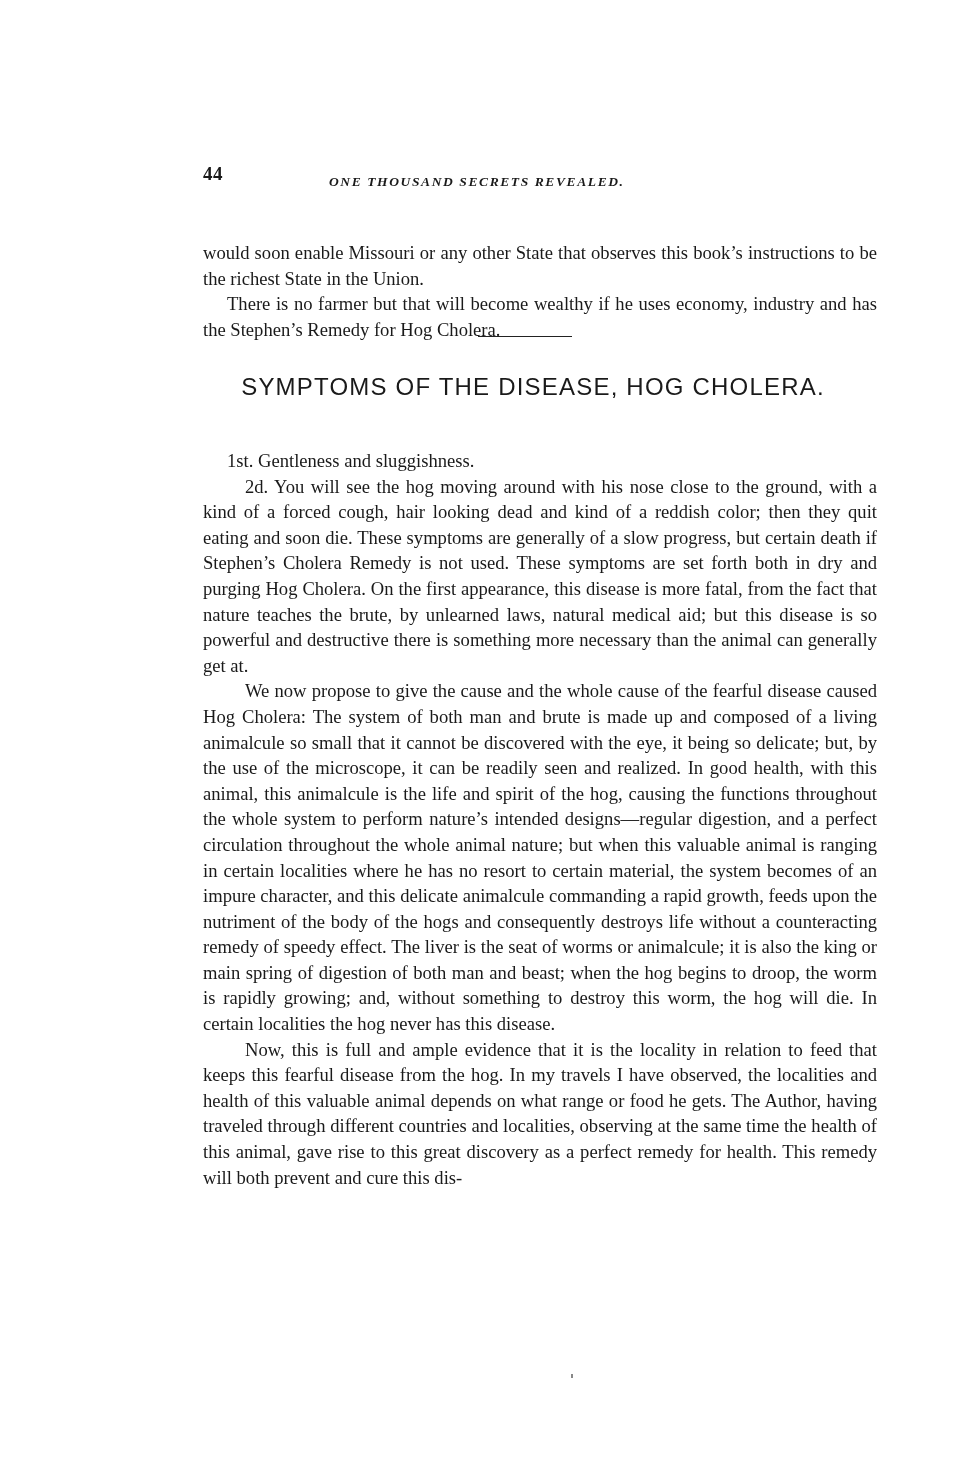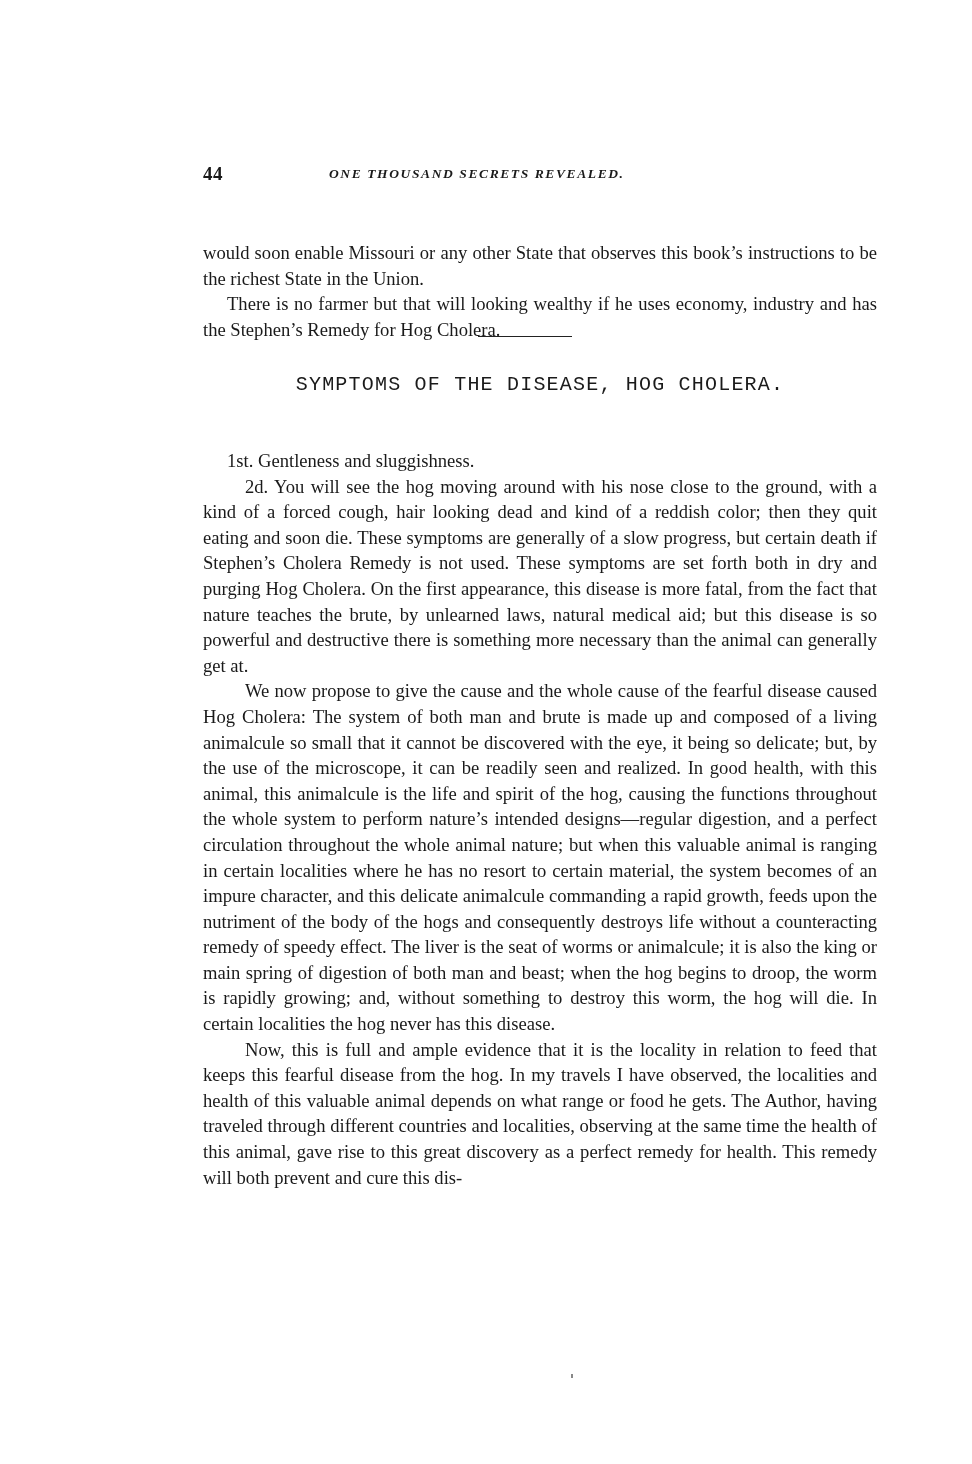--- a/index.html
+++ b/index.html
@@ -33,21 +33,21 @@
       left: 0;
       top: 0;
       font-family: "Liberation Serif", serif;
       font-weight: bold;
       font-size: 19px;
       letter-spacing: 0.5px;
     }
     .running-title {
       position: absolute;
       left: 126px;
-      top: 3px;
+      top: 11px;
       font-family: "Liberation Serif", serif;
       font-weight: bold;
       font-size: 13.5px;
       letter-spacing: 1.6px;
       font-style: italic;
     }
     .text-block {
       position: absolute;
       left: 203px;
       width: 674px;
@@ -67,27 +67,27 @@
     .rule {
       position: absolute;
       left: 478px;
       top: 336px;
       width: 94px;
       height: 0;
       border-top: 1.5px solid #222;
     }
     .section-heading {
       position: absolute;
-      left: 203px;
+      left: 196px;
       width: 674px;
       top: 373px;
       text-align: center;
-      font-size: 20px;
+      font-size: 24px;
       letter-spacing: 1.2px;
-      font-family: Liberation Mono, monospace;
+      font-family: Liberation Sans, sans-serif;
     }
     .block-main { top: 413px; }
     .speck {
       position: absolute;
       left: 571px;
       top: 1374px;
       width: 2px;
       height: 4px;
       background: #888;
     }
@@ -97,21 +97,21 @@
 
 <div class="page">
 
   <div class="running-head">
     <span class="page-number">44</span>
     <span class="running-title">ONE THOUSAND SECRETS REVEALED.</span>
   </div>
 
   <div class="text-block block-top">
     <p>would soon enable Missouri or any other State that observes this book’s instructions to be the richest State in the Union.</p>
-    <p class="indent">There is no farmer but that will looking wealthy if he uses economy, industry and has the Stephen’s Remedy for Hog Cholera.</p>
+    <p class="indent">There is no farmer but that will become wealthy if he uses economy, industry and has the Stephen’s Remedy for Hog Cholera.</p>
   </div>
 
   <div class="rule"></div>
 
   <div class="section-heading">SYMPTOMS OF THE DISEASE, HOG CHOLERA.</div>
 
   <div class="text-block block-main">
     <p class="indent">1st.  Gentleness and sluggishness.</p>
     <p class="indent-big">2d.  You will see the hog moving around with his nose close to the ground, with a kind of a forced cough, hair looking dead and kind of a reddish color; then they quit eating and soon die.  These symptoms are generally of a slow progress, but certain death if Stephen’s Cholera Remedy is not used.  These symptoms are set forth both in dry and purging Hog Cholera.  On the first appearance, this disease is more fatal, from the fact that nature teaches the brute, by unlearned laws, natural medical aid; but this disease is so powerful and destructive there is something more necessary than the animal can generally get at.</p>
     <p class="indent-big">We now propose to give the cause and the whole cause of the fearful disease caused Hog Cholera:  The system of both man and brute is made up and composed of a living animalcule so small that it cannot be discovered with the eye, it being so delicate; but, by the use of the microscope, it can be readily seen and realized.  In good health, with this animal, this animalcule is the life and spirit of the hog, causing the functions throughout the whole system to perform nature’s intended designs—regular digestion, and a perfect circulation throughout the whole animal nature; but when this valuable animal is ranging in certain localities where he has no resort to certain material, the system becomes of an impure character, and this delicate animalcule commanding a rapid growth, feeds upon the nutriment of the body of the hogs and consequently destroys life without a counteracting remedy of speedy effect. The liver is the seat of worms or animalcule; it is also the king or main spring of digestion of both man and beast; when the hog begins to droop, the worm is rapidly growing; and, without something to destroy this worm, the hog will die.  In certain localities the hog never has this disease.</p>

